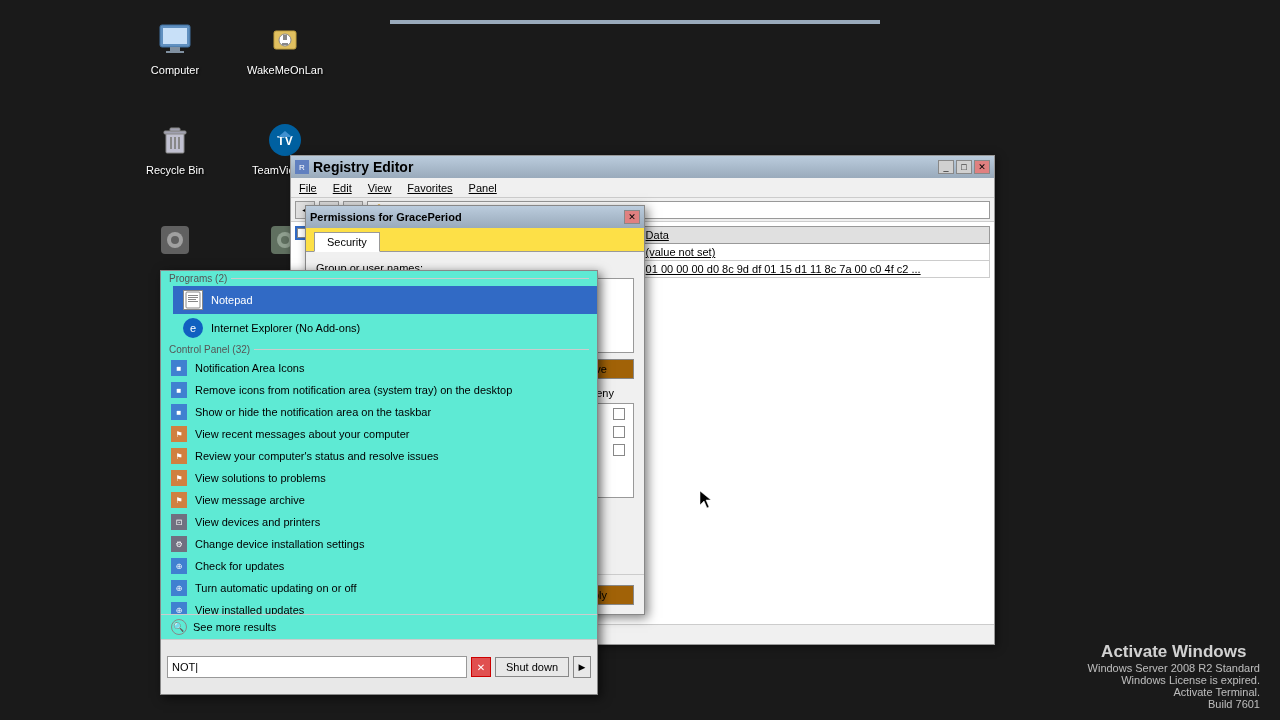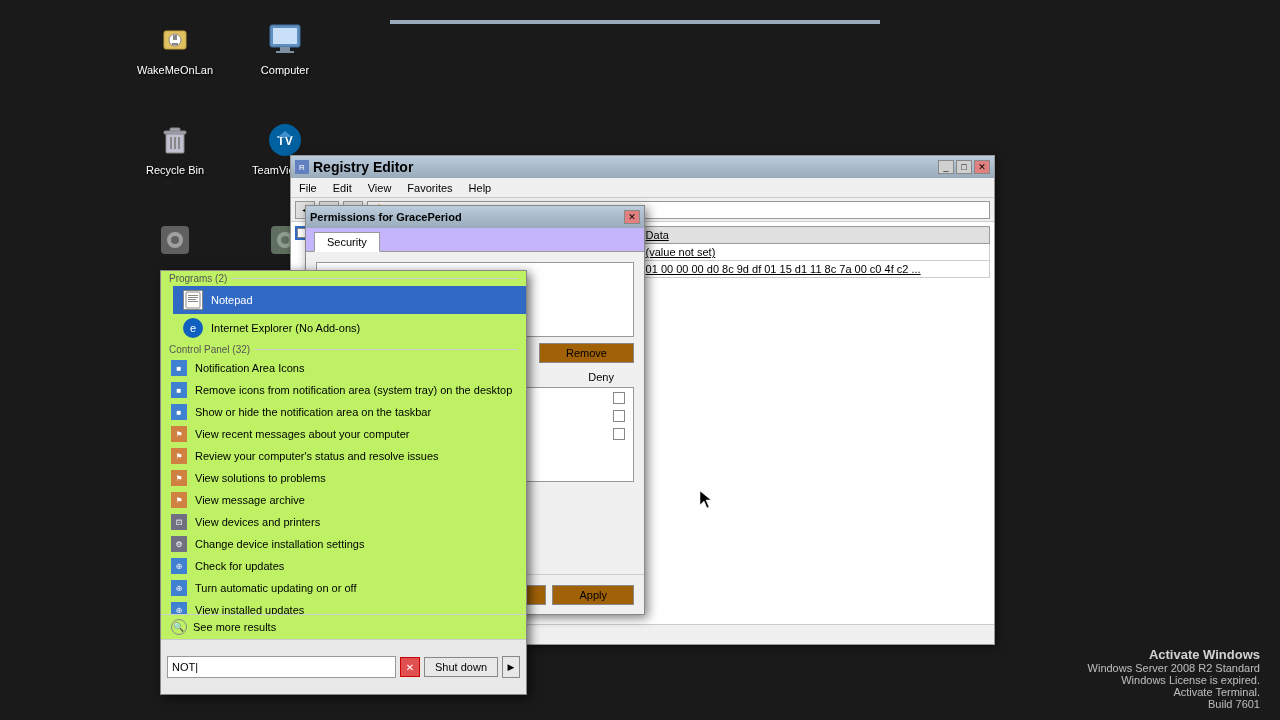--- a/index.html
+++ b/index.html
@@ -133,20 +133,21 @@
       background: #f0f0f0;
       display: flex;
       align-items: center;
       border-bottom: 1px solid #ccc;
     }
     .menubar-item {
       padding: 2px 8px;
       font-size: 11px;
       cursor: pointer;
       color: #000;
+      text-decoration: underline;
     }
 
     
     .toolbar {
       height: 24px;
       background: #f0f0f0;
       border-bottom: 1px solid #ccc;
       display: flex;
       align-items: center;
       padding: 0 4px;
@@ -258,21 +259,21 @@
       justify-content: center;
       font-size: 9px;
       cursor: pointer;
     }
 
     
     .dialog-tabs {
       display: flex;
       border-bottom: 1px solid #999;
       padding: 4px 8px 0;
-      background: #c4b5fd;
+      background: #fde047;
     }
     .dialog-tab {
       padding: 3px 12px;
       border: 1px solid #999;
       border-bottom: none;
       background: #f0f0f0;
       font-size: 11px;
       cursor: pointer;
       margin-right: 2px;
     }
@@ -347,23 +348,23 @@
       justify-content: flex-end;
       padding: 0 10px;
       gap: 6px;
     }
 
     
     .start-search {
       position: absolute;
       top: 270px;
       left: 160px;
-      width: 367px;
+      width: 438px;
       height: 425px;
-      background: #bef264;
+      background: #5eead4;
       border: 1px solid #888;
       box-shadow: 3px 3px 10px rgba(0,0,0,0.6);
       z-index: 20;
       display: flex;
       flex-direction: column;
     }
     .start-item {
       display: flex;
       align-items: center;
       padding: 4px 10px;
@@ -500,23 +501,24 @@
     
     .activate-watermark {
       position: absolute;
       bottom: 10px;
       right: 20px;
       text-align: right;
       color: rgba(255,255,255,0.7);
       font-size: 11px;
     }
     .activate-watermark .main-text {
-      font-size: 13px;
+      font-size: 17px;
       font-weight: bold;
       color: rgba(255,255,255,0.8);
+      text-align: center;
     }
 
     
     .tree-item {
       padding: 1px 2px;
       font-size: 11px;
       display: flex;
       align-items: center;
       gap: 2px;
       cursor: pointer;
@@ -575,41 +577,41 @@
 </head>
 <body>
 
 <div class="desktop">
 
   <div class="top-loading-bar">
     <div class="top-loading-fill"></div>
   </div>
 
   <div class="desktop-icons">
+    <div class="desktop-icon">
+      <div class="icon-img">
+        <svg width="38" height="38" viewBox="0 0 38 38">
+          <rect x="4" y="4" width="30" height="22" rx="2" fill="#6090c0" stroke="#4070a0" stroke-width="1"></rect>
+          <rect x="7" y="7" width="24" height="16" fill="#c8e0f8"></rect>
+          <rect x="14" y="26" width="10" height="4" fill="#8090a0"></rect>
+          <rect x="10" y="30" width="18" height="2" fill="#8090a0"></rect>
+        </svg>
+      </div>
+      <span class="icon-label">Computer</span>
+    </div>
     <div class="desktop-icon">
       <div class="icon-img">
         <svg width="38" height="38" viewBox="0 0 38 38">
           <rect x="8" y="10" width="22" height="18" rx="2" fill="#e0c060" stroke="#c0a040" stroke-width="1"></rect>
           <circle cx="19" cy="19" r="6" fill="#fff" stroke="#888" stroke-width="1"></circle>
           <rect x="17" y="14" width="4" height="5" fill="#888"></rect>
           <rect x="16" y="22" width="6" height="2" fill="#888"></rect>
         </svg>
       </div>
       <span class="icon-label">WakeMeOnLan</span>
-    </div>
-    <div class="desktop-icon">
-      <div class="icon-img">
-        <svg width="38" height="38" viewBox="0 0 38 38">
-          <rect x="4" y="4" width="30" height="22" rx="2" fill="#6090c0" stroke="#4070a0" stroke-width="1"></rect>
-          <rect x="7" y="7" width="24" height="16" fill="#c8e0f8"></rect>
-          <rect x="14" y="26" width="10" height="4" fill="#8090a0"></rect>
-          <rect x="10" y="30" width="18" height="2" fill="#8090a0"></rect>
-        </svg>
-      </div>
-      <span class="icon-label">Computer</span>
     </div>
   </div>
 
   <div class="desktop-icons-row2">
     <div class="desktop-icon">
       <div class="icon-img">
         <svg width="38" height="38" viewBox="0 0 38 38">
           <rect x="10" y="12" width="18" height="20" rx="1" fill="#c0c0d0" stroke="#888"></rect>
           <rect x="14" y="16" width="2" height="12" fill="#888"></rect>
           <rect x="18" y="16" width="2" height="12" fill="#888"></rect>
@@ -663,21 +665,21 @@
         <div class="win-btn">_</div>
         <div class="win-btn">□</div>
         <div class="win-btn close">✕</div>
       </div>
     </div>
     <div class="menubar">
       <span class="menubar-item">File</span>
       <span class="menubar-item">Edit</span>
       <span class="menubar-item">View</span>
       <span class="menubar-item">Favorites</span>
-      <span class="menubar-item">Help</span>
+      <span class="menubar-item">Panel</span>
     </div>
     <div class="toolbar">
       <div class="toolbar-btn">◄</div>
       <div class="toolbar-btn">►</div>
       <div class="toolbar-btn">▲</div>
       <div class="address-bar">
         <svg width="14" height="14" viewBox="0 0 14 14" style="margin-right:3px;flex-shrink:0">
           <rect x="1" y="3" width="12" height="8" rx="1" fill="#c8a040"></rect>
           <polygon points="7,1 1,5 13,5" fill="#e0b040"></polygon>
         </svg>
@@ -723,20 +725,21 @@
 
   <div class="permissions-dialog">
     <div class="dialog-titlebar">
       <span class="title-text">Permissions for GracePeriod</span>
       <div class="dialog-close-btn">✕</div>
     </div>
     <div class="dialog-tabs">
       <div class="dialog-tab active">Security</div>
     </div>
     <div class="dialog-body">
+      <div class="group-label">Group or user names:</div>
       <div class="user-list">
         
       </div>
       <div class="btn-row">
         <div class="dialog-btn">Remove</div>
       </div>
       <div style="display:flex; justify-content:flex-end; margin-bottom:4px;">
         <span style="font-size:11px; padding-right:20px;">Deny</span>
       </div>
       <div class="permissions-table">

